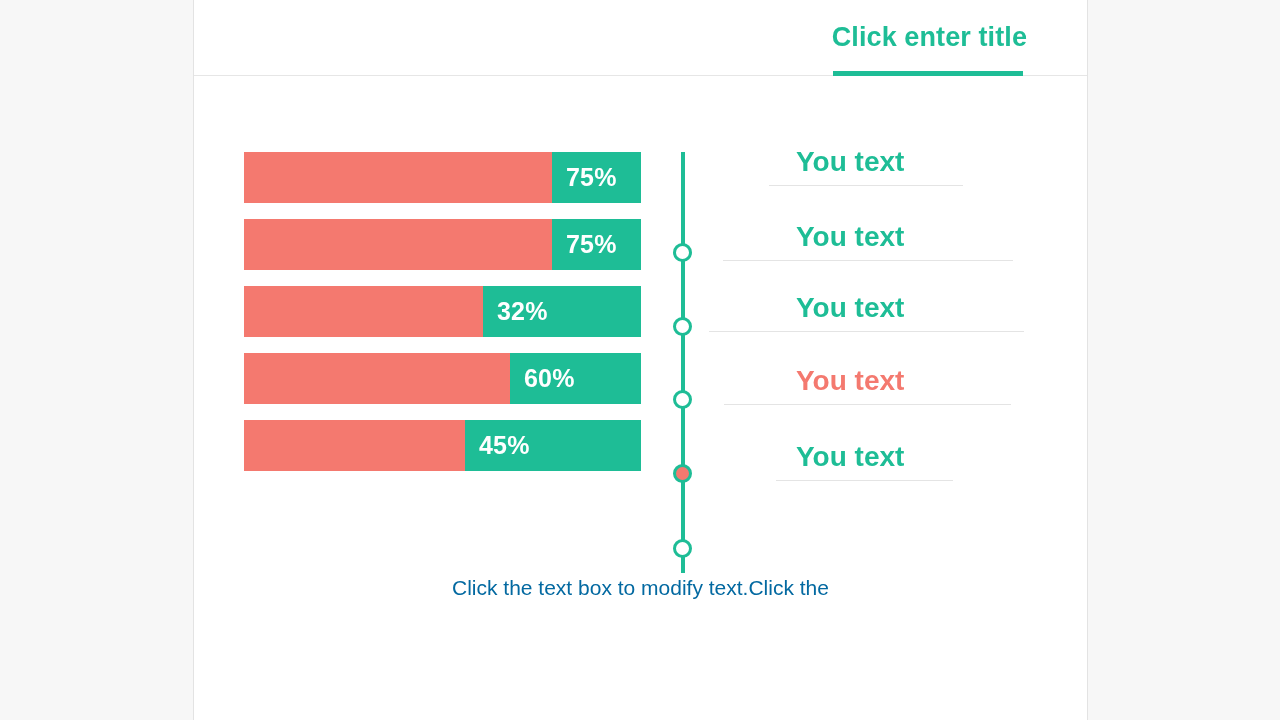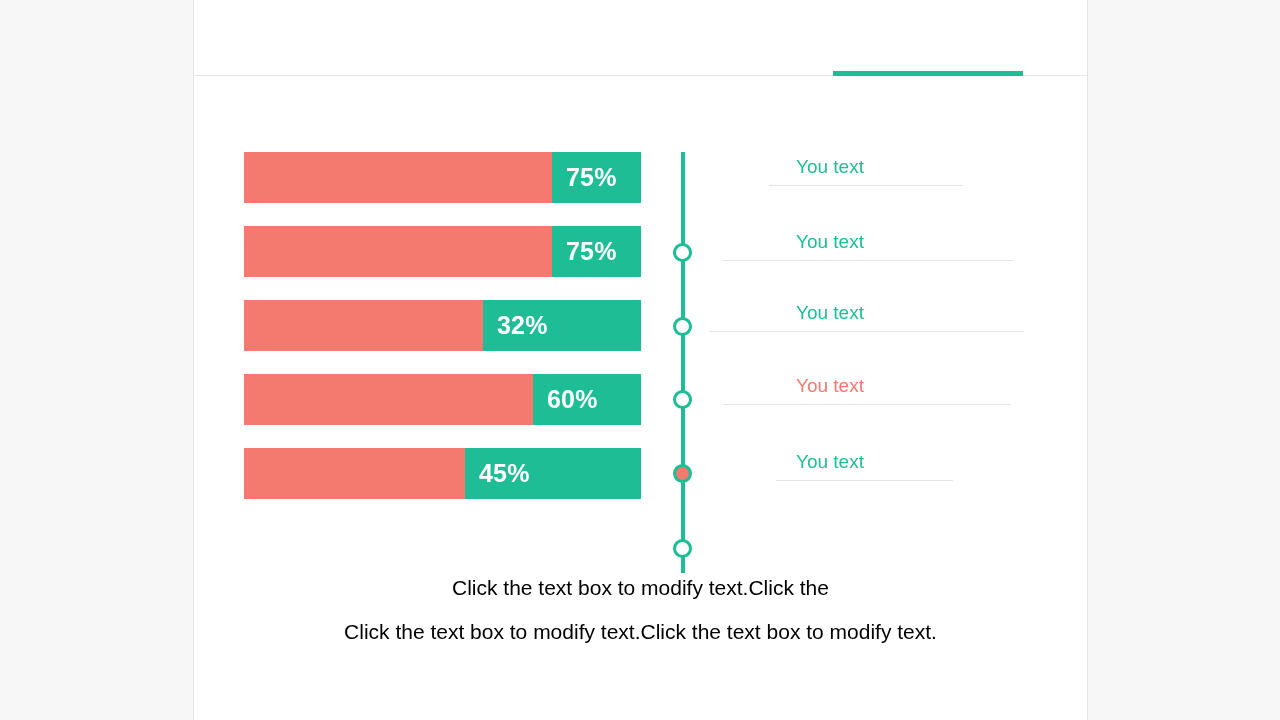--- a/index.html
+++ b/index.html
@@ -74,21 +74,21 @@
   .bars {
     position: absolute;
     left: 50px;   
     top: 76px;    
     width: 397px; 
   }
   .bar-row {
     position: relative;
     width: 397px;
     height: 51px;
-    margin-bottom: 23px;
+    margin-bottom: 16px;
     background: #f4796f;
     overflow: hidden;
   }
   .bar-fill {
     position: absolute;
     right: 0;
     top: 0;
     height: 100%;
     background: #1ebd96;
     display: flex;
@@ -140,54 +140,55 @@
     width: 100%;
     height: 100%;
   }
   .label-row {
     position: absolute;
     height: 44px;
   }
   .label-text {
     position: absolute;
     bottom: 8px;
-    font-size: 19px;
-    font-weight: normal;
+    font-size: 28px;
+    font-weight: bold;
     color: #1ebd96;
     white-space: nowrap;
   }
   .label-text.alt { color: #f4796f; }
   .label-rule {
     position: absolute;
     bottom: 0;
     height: 1px;
     background: #e4e4e4;
   }
 
   
   .caption {
     position: absolute;
     left: 0;
     top: 490px;  
     width: 100%;
     text-align: center;
-    color: #000000;
+    color: #0369a1;
     font-size: 21px;
     line-height: 44px;
     font-family: "Liberation Sans", sans-serif;
   }
   .caption-line { display: block; white-space: nowrap; }
 </style>
 </head>
 <body>
 
 <div id="canvas">
   <div class="slide">
 
     <div class="slide-header">
+      <div class="slide-title">Click enter title</div>
       <div class="title-accent"></div>
     </div>
 
     <div class="body-area">
 
       <div class="bars">
         <div class="bar-row">
           <div class="bar-fill" style="width:89px;">
             <span class="bar-value">75%</span>
           </div>
@@ -196,21 +197,21 @@
           <div class="bar-fill" style="width:89px;">
             <span class="bar-value">75%</span>
           </div>
         </div>
         <div class="bar-row">
           <div class="bar-fill" style="width:158px;">
             <span class="bar-value">32%</span>
           </div>
         </div>
         <div class="bar-row">
-          <div class="bar-fill" style="width:108px;">
+          <div class="bar-fill" style="width:131px;">
             <span class="bar-value">60%</span>
           </div>
         </div>
         <div class="bar-row">
           <div class="bar-fill" style="width:176px;">
             <span class="bar-value">45%</span>
           </div>
         </div>
       </div>
 
@@ -247,18 +248,17 @@
 
         <div class="label-row" style="left:582px; top:361px; width:177px;">
           <div class="label-text" style="left:20px;">You text</div>
           <div class="label-rule" style="left:0px; width:177px;"></div>
         </div>
 
       </div>
 
       <div class="caption">
         <span class="caption-line">Click the text box to modify text.Click the</span>
-        <span class="caption-line">Click the text box to modify text.Click the text box to modify text.</span>
       </div>
 
     </div>
   </div>
 </div>
 
 </body></html>

